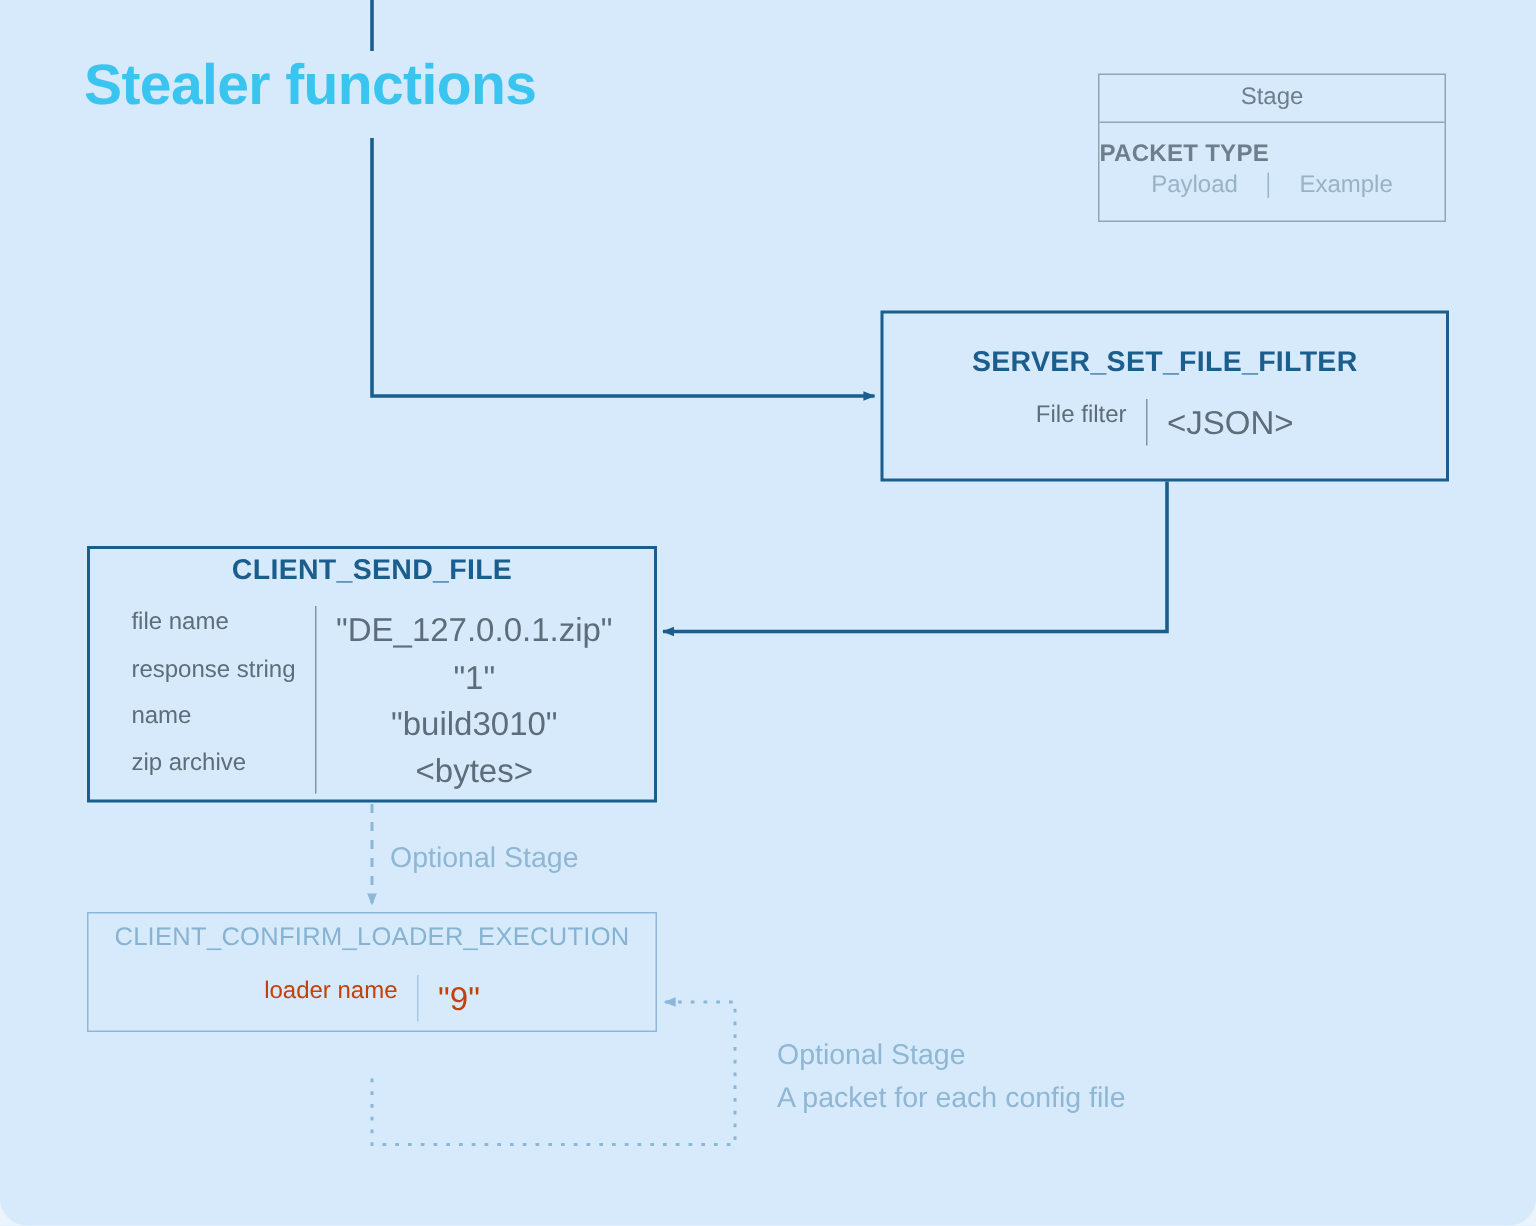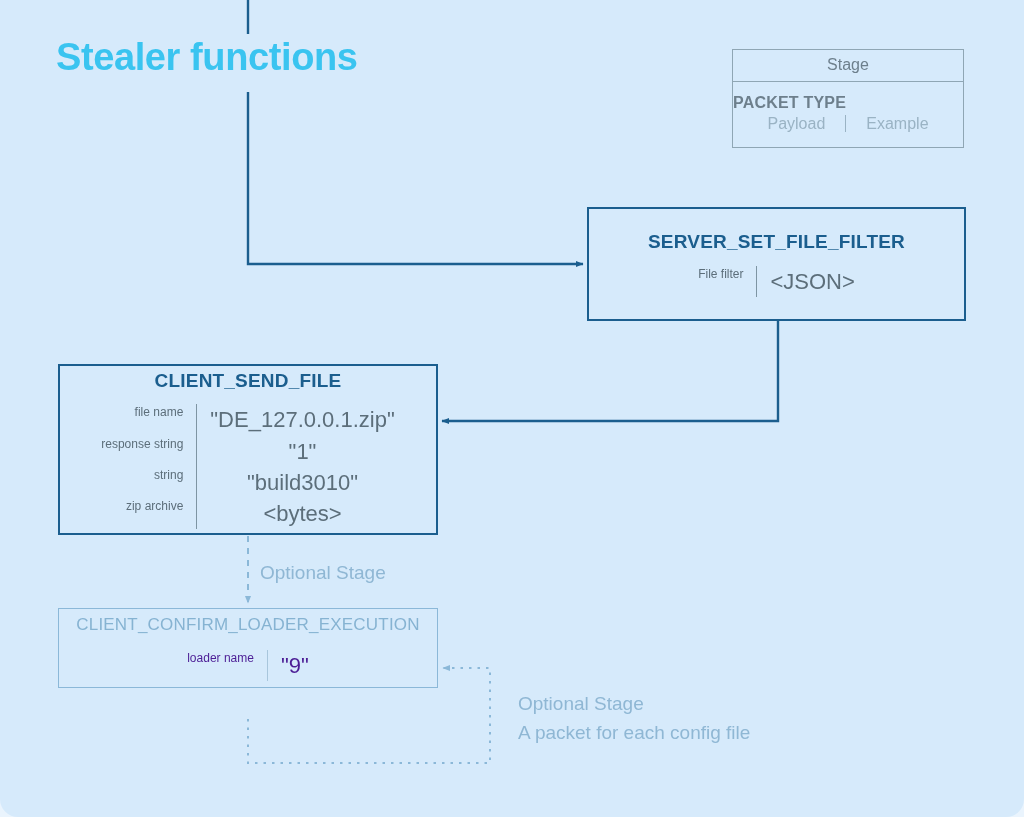--- a/index.html
+++ b/index.html
@@ -116,42 +116,41 @@
     display: grid;
     grid-template-columns: auto 1px auto;
     column-gap: 13px;
     row-gap: 0;
     align-items: start;
     margin-top: 12px;
   }
   .node.optional .fields { margin-top: 14px; }
   .f-key {
     grid-column: 1;
-    text-align: right;
-    font-size: 12px;
+    font-size: 16px;
     color: #5c6e7a;
     line-height: 1.42;
     white-space: nowrap;
   }
   .f-sep {
     grid-column: 2;
     width: 1px;
     background: #7e95a3;
     align-self: stretch;
   }
   .f-val {
     grid-column: 3;
     text-align: center;
     font-size: 22px;
     color: #5c6e7a;
     line-height: 1.42;
     white-space: nowrap;
   }
   .node.optional .f-key,
-  .node.optional .f-val { color: #4c1d95; }
+  .node.optional .f-val { color: #c2410c; }
   .node.optional .f-sep { background: #a8c6dc; }
 
   
   .note {
     position: absolute;
     font-size: 19px;
     color: #8fb7d4;
     line-height: 1.5;
     white-space: pre-line;
   }
@@ -208,21 +207,21 @@
   <div class="node" style="left:58px; top:364px; width:380px; height:171px;">
     <div class="node-title">CLIENT_SEND_FILE</div>
     <div class="fields">
       <div class="f-key">file name</div>
       <div class="f-sep" style="grid-row:1 / span 4;"></div>
       <div class="f-val">"DE_127.0.0.1.zip"</div>
 
       <div class="f-key">response string</div>
       <div class="f-val">"1"</div>
 
-      <div class="f-key">string</div>
+      <div class="f-key">name</div>
       <div class="f-val">"build3010"</div>
 
       <div class="f-key">zip archive</div>
       <div class="f-val">&lt;bytes&gt;</div>
     </div>
   </div>
 
   <div class="node optional" style="left:58px; top:608px; width:380px; height:80px;">
     <div class="node-title">CLIENT_CONFIRM_LOADER_EXECUTION</div>
     <div class="fields">

